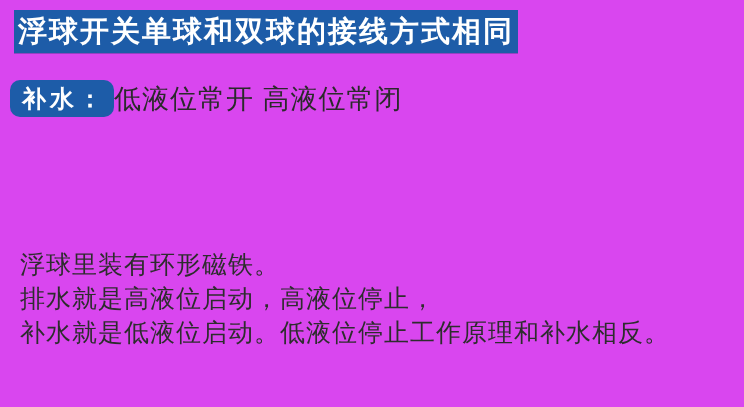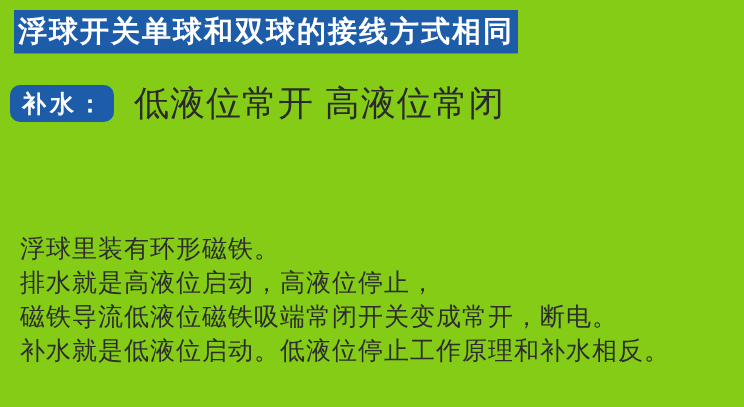--- a/index.html
+++ b/index.html
@@ -6,21 +6,21 @@
   html, body { width: 744px; height: 407px; }
   body {
     font-family: "Liberation Sans", "DejaVu Sans", sans-serif;
     background: #f1f1ef;
     overflow: hidden;
   }
   .page {
     position: relative;
     width: 744px;
     height: 407px;
-    background: #84cc16;
+    background: #d946ef;
   }
   .banner {
     position: absolute;
     left: 14px;
     top: 10px;
     width: 504px;
     height: 43px;
     background: #1d5ca8;
     color: #ffffff;
     font-size: 29px;
@@ -35,46 +35,46 @@
     position: absolute;
     left: 10px;
     top: 80px;
     display: flex;
     flex-direction: column;
     gap: 10px;
   }
   .row {
     display: flex;
     align-items: center;
-    gap: 20px;
+    gap: 0;
   }
   .badge {
     width: 104px;
     height: 37px;
     background: #1d5ca8;
     border-radius: 10px;
     color: #ffffff;
     font-size: 24px;
     font-weight: bold;
     letter-spacing: 4px;
     display: flex;
     align-items: center;
     justify-content: center;
     padding-left: 4px;
   }
   .row-text {
-    font-size: 35px;
+    font-size: 27px;
     color: #2a2a2a;
     letter-spacing: 1px;
     text-align: right;
   }
   .body-text {
     position: absolute;
     left: 20px;
-    top: 231px;
+    top: 247px;
     width: 720px;
   }
   .body-text p {
     font-size: 25px;
     line-height: 34px;
     color: #2d2d2d;
     letter-spacing: 1px;
     white-space: nowrap;
   }
 </style>
@@ -90,17 +90,16 @@
   <div class="rows">
     <div class="row">
       <span class="badge">补水：</span>
       <span class="row-text">低液位常开 高液位常闭</span>
     </div>
   </div>
 
   <div class="body-text">
     <p>浮球里装有环形磁铁。</p>
     <p>排水就是高液位启动，高液位停止，</p>
-    <p>磁铁导流低液位磁铁吸端常闭开关变成常开，断电。</p>
     <p>补水就是低液位启动。低液位停止工作原理和补水相反。</p>
   </div>
 
 </div>
 
 </body></html>

